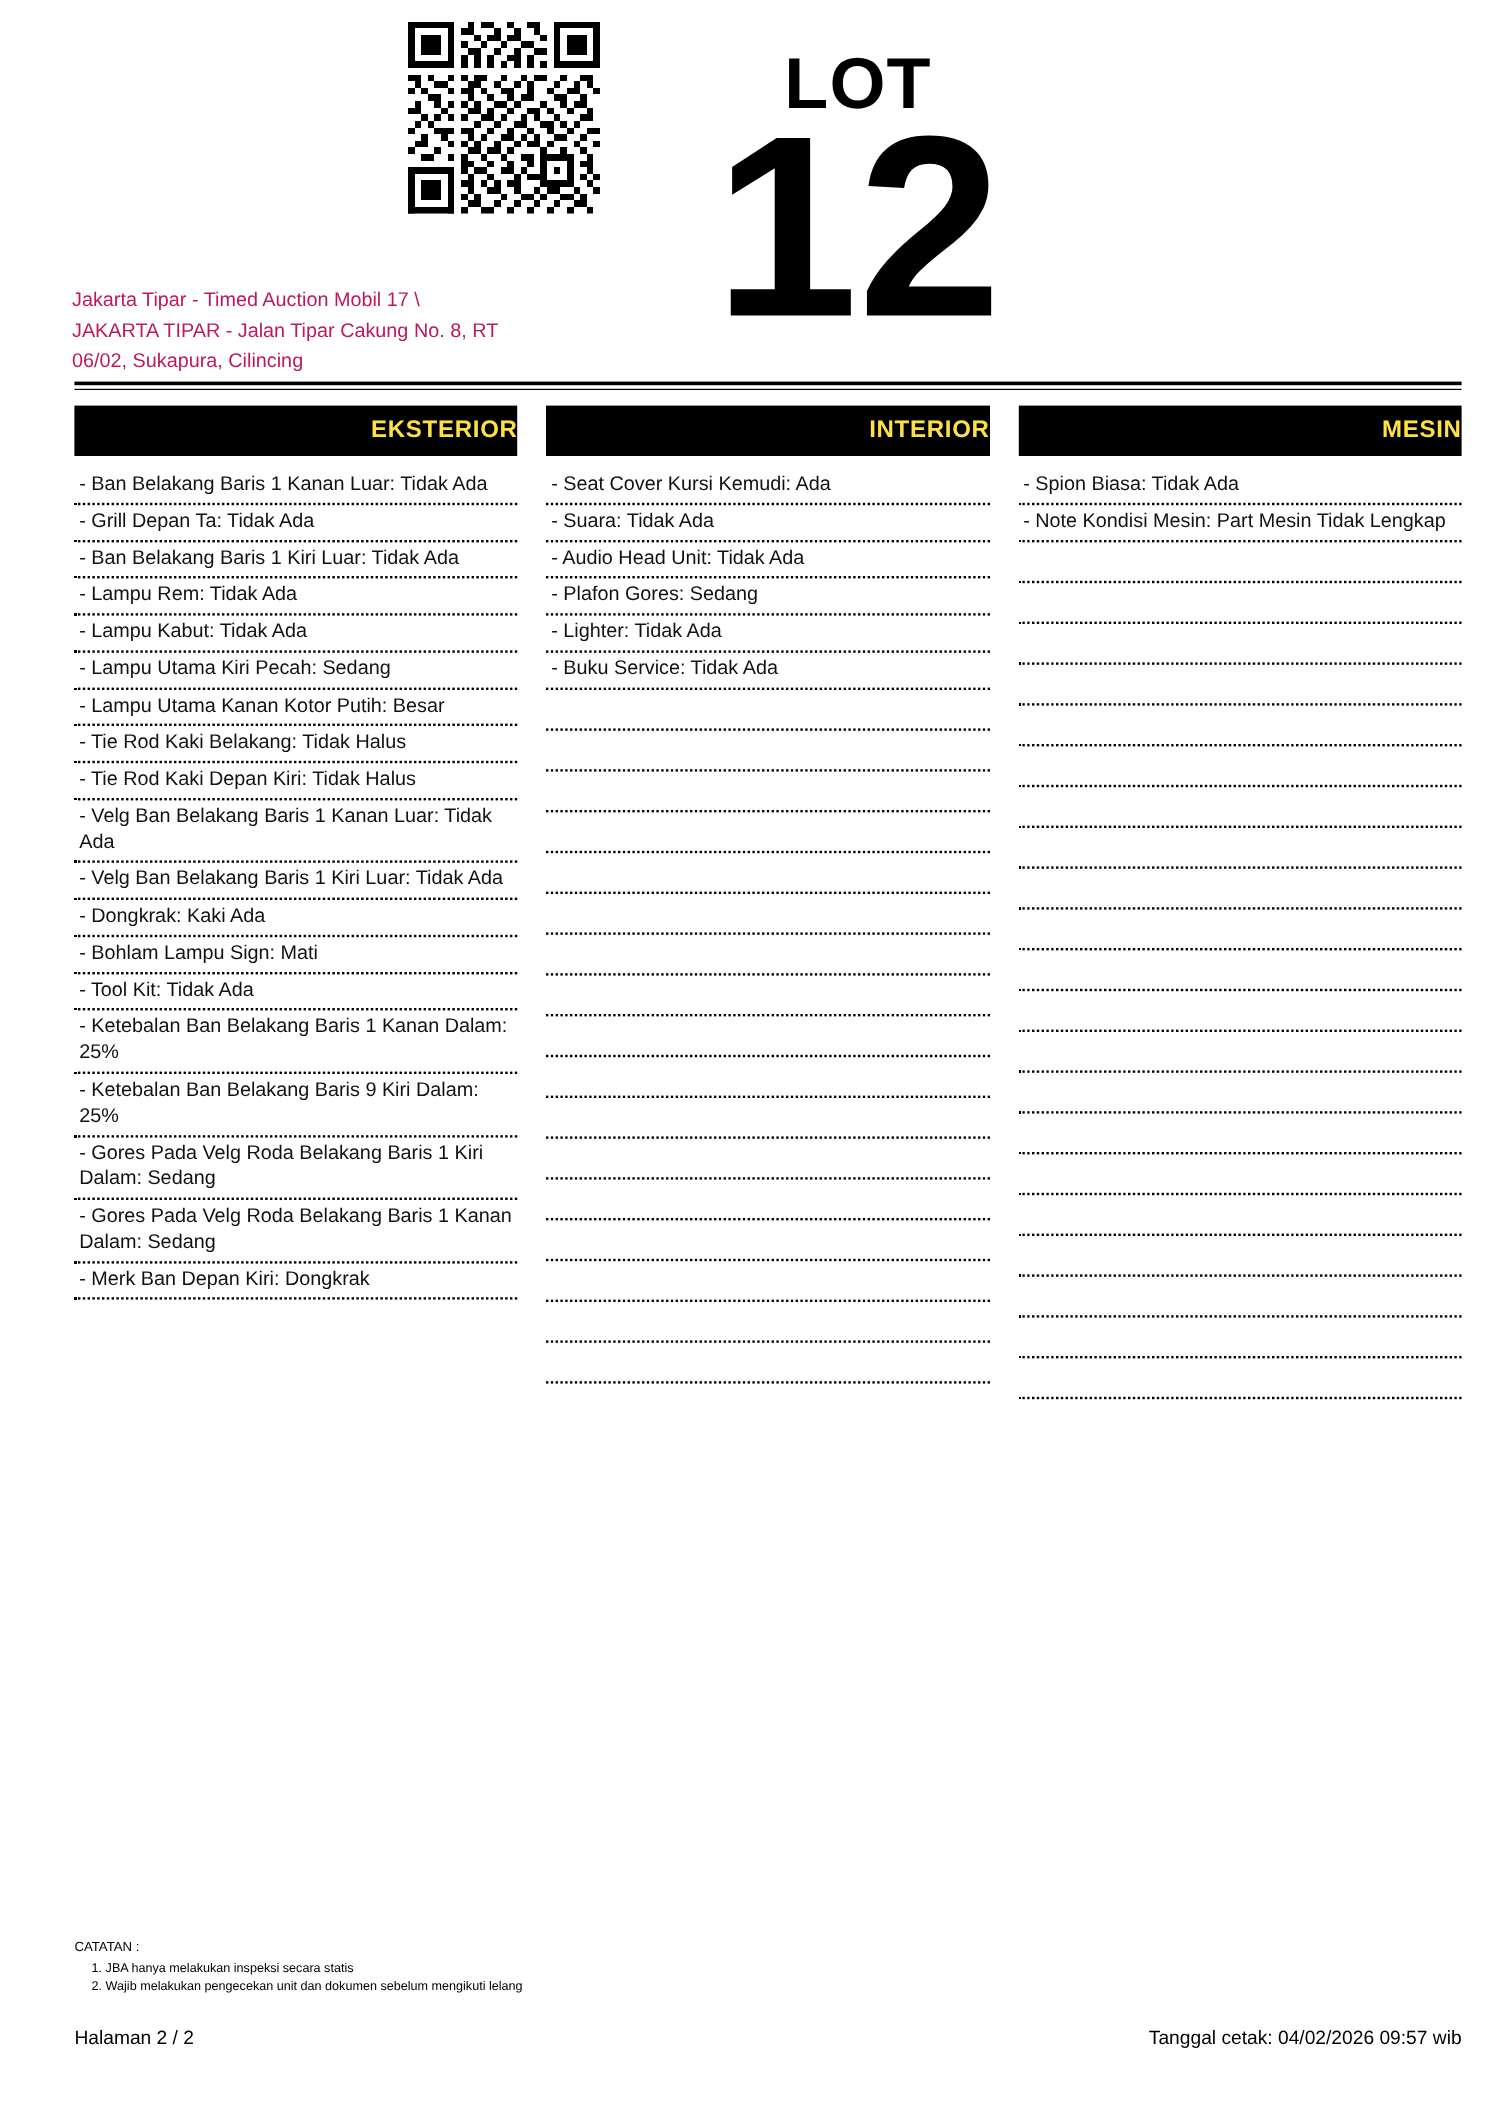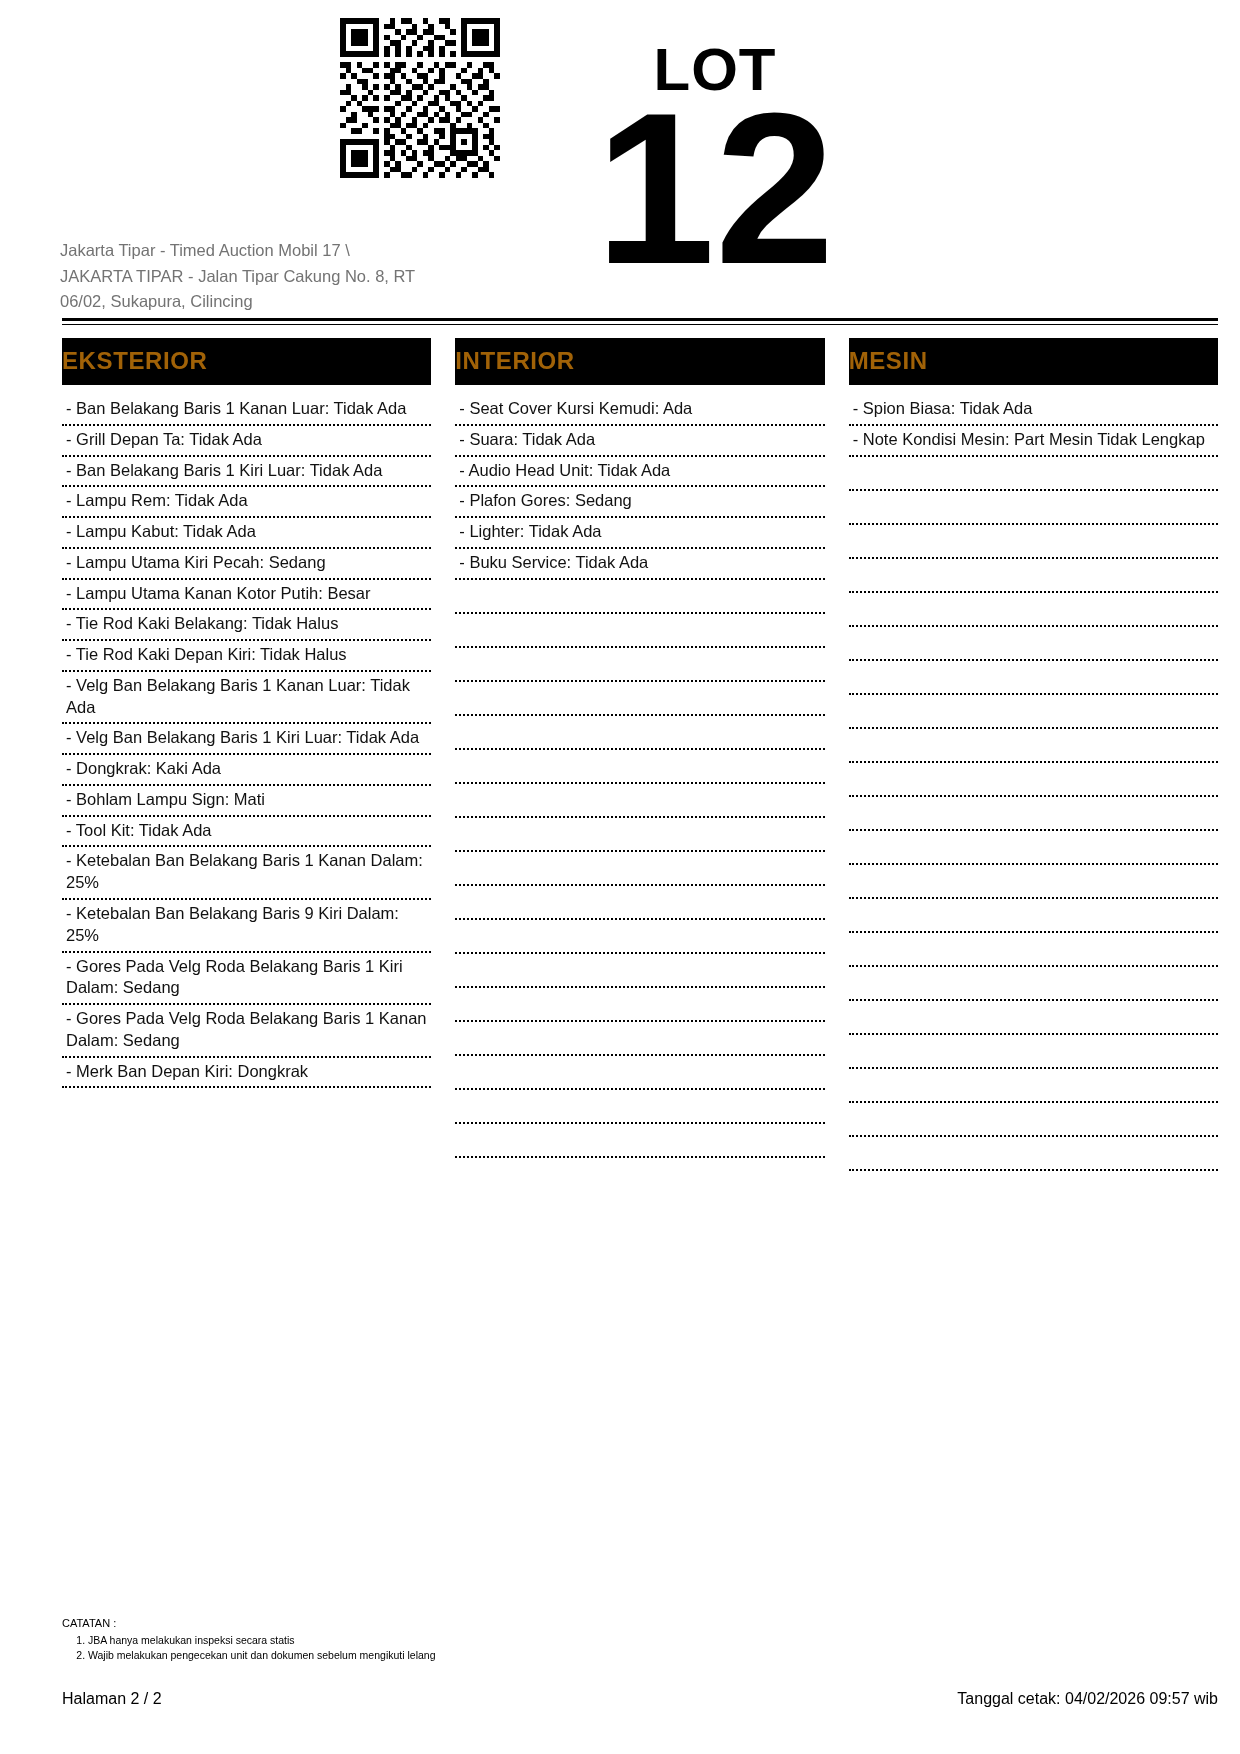--- a/index.html
+++ b/index.html
@@ -60,21 +60,21 @@
     font-family: "Liberation Sans", sans-serif;
   }
 
   .venue {
     position: absolute;
     left: 0px;
     top: 238px;
     width: 430px;
     font-size: 16.5px;
     line-height: 1.55;
-    color: #737373;
+    color: #be185d;
   }
 
   
   .rule-wrap {
     position: absolute;
     left: 42px;
     right: 42px;
     top: 318px;
   }
   .rule-thick {
@@ -93,23 +93,23 @@
     top: 338px;
     display: flex;
     gap: 24px;
   }
   .col {
     flex: 1 1 0;
     min-width: 0;
   }
   .col-title {
     background: #000000;
-    color: #a16207;
-    text-align: left;
-    font-size: 24px;
+    color: #fde047;
+    text-align: right;
+    font-size: 20px;
     font-weight: bold;
     letter-spacing: 0.6px;
     padding: 9px 0 10px 0;
     margin-bottom: 10px;
   }
   .item {
     font-size: 16.5px;
     line-height: 1.32;
     padding: 3px 4px 4px 4px;
     border-bottom: 2px dotted #000;

